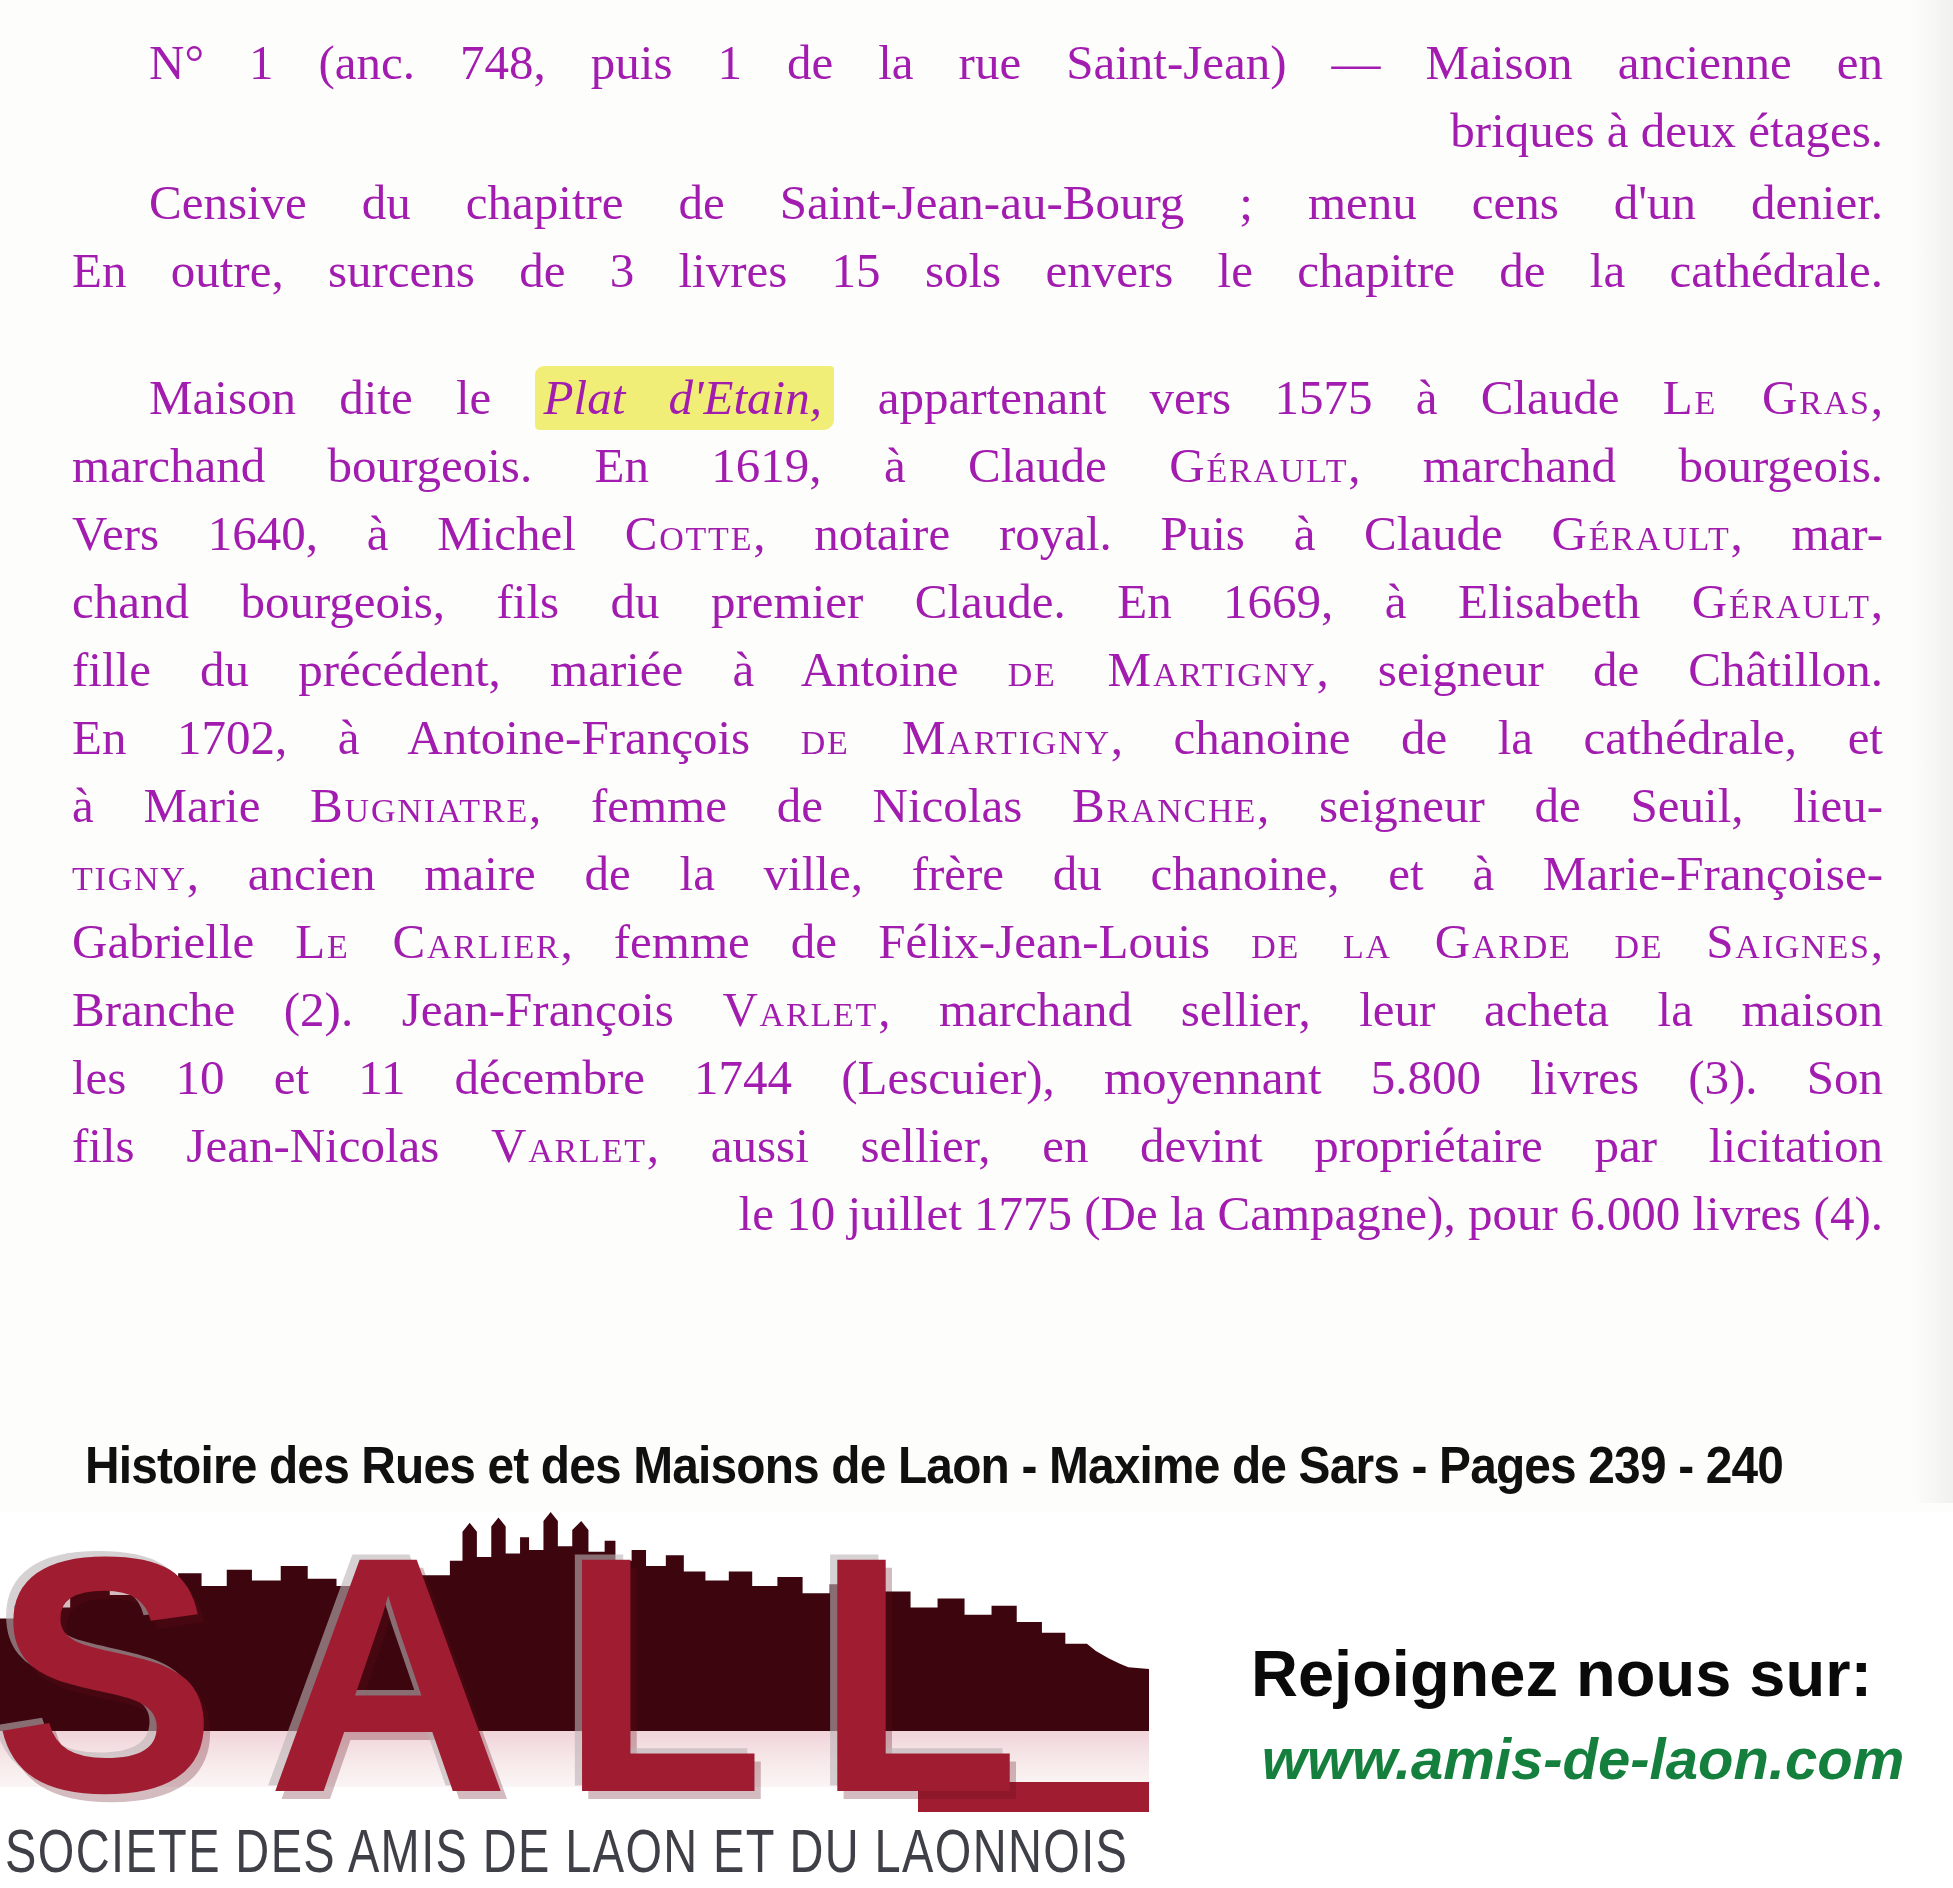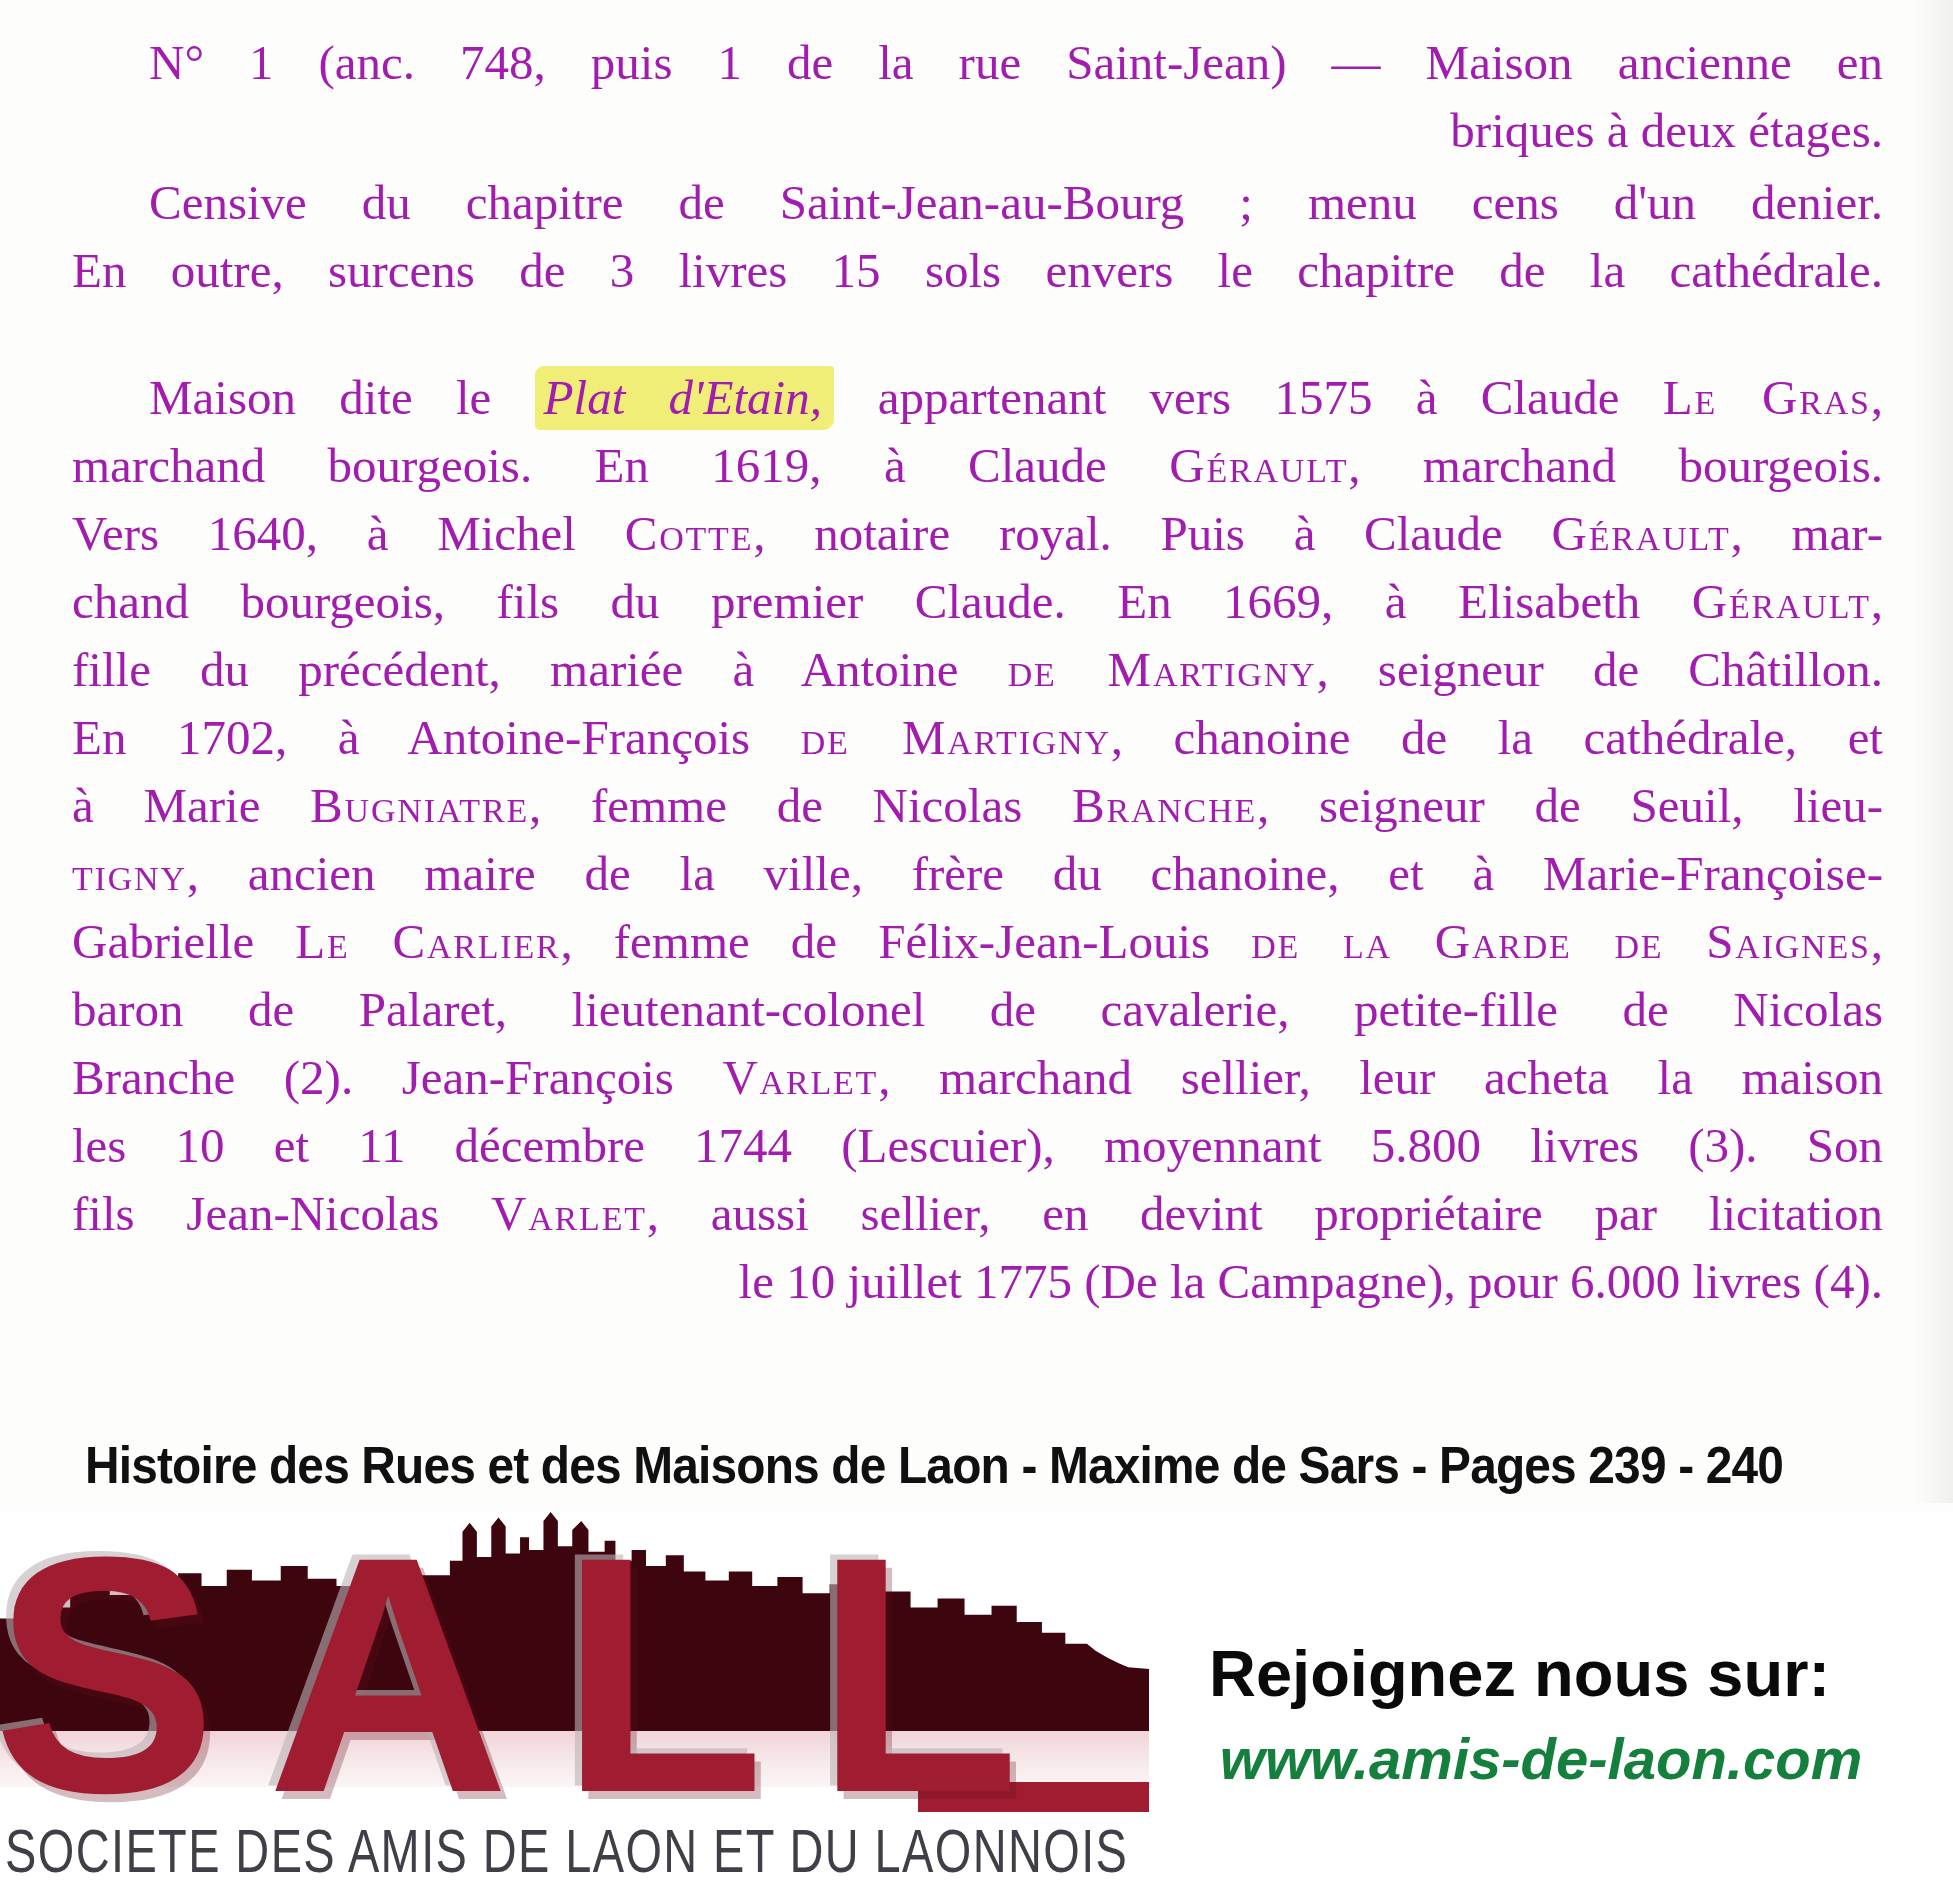--- a/index.html
+++ b/index.html
@@ -34,21 +34,21 @@
        background:linear-gradient(180deg,#f0d4d9 0%,#f7e9ea 55%,#fbf5f5 100%);}
   .lfoot{position:absolute;left:918px;top:270px;width:231px;height:30px;background:#a01c30;z-index:2;}
   .sall{position:absolute;left:-7.2px;top:-5.4px;width:1215px;z-index:3;
        font-family:"Liberation Sans",sans-serif;font-weight:bold;font-size:336px;line-height:1;
        letter-spacing:50px;color:#a01c30;
        text-shadow:-7.2px -5.4px 0 rgba(186,178,181,0.6),6.3px 8px 0 rgba(96,12,26,0.28);}
   .subtitle{position:absolute;left:5.4px;top:304px;z-index:4;
        font-family:"Liberation Sans",sans-serif;font-size:61px;color:#3f3f47;
        letter-spacing:1.8px;white-space:nowrap;transform:scaleX(0.77);transform-origin:left top;}
 
-  .join{position:absolute;left:1209px;top:124px;width:693px;}
+  .join{position:absolute;left:1251px;top:124px;width:693px;}
   .join-label{font-family:"Liberation Sans",sans-serif;font-weight:bold;font-size:65px;
        color:#0a0a0a;white-space:nowrap;}
   .join-url{margin-top:14.4px;margin-left:10.8px;font-family:"Liberation Sans",sans-serif;
        font-weight:bold;font-style:italic;font-size:58px;color:#15803d;white-space:nowrap;}
 </style>
 </head>
 <body>
 
 <div class="page">
 
@@ -64,21 +64,20 @@
       <div class="para gap">
         <div class="line just indent"><span>Maison dite le </span><span class="hl">Plat d'Etain,</span><span> appartenant vers 1575 à Claude </span><span class="sc">Le Gras</span><span>,</span></div>
         <div class="line just"><span>marchand bourgeois. En 1619, à Claude </span><span class="sc">Gérault</span><span>, marchand bourgeois.</span></div>
         <div class="line just"><span>Vers 1640, à Michel </span><span class="sc">Cotte</span><span>, notaire royal. Puis à Claude </span><span class="sc">Gérault</span><span>, mar-</span></div>
         <div class="line just"><span>chand bourgeois, fils du premier Claude. En 1669, à Elisabeth </span><span class="sc">Gérault</span><span>,</span></div>
         <div class="line just"><span>fille du précédent, mariée à Antoine </span><span class="sc">de Martigny</span><span>, seigneur de Châtillon.</span></div>
         <div class="line just"><span>En 1702, à Antoine-François </span><span class="sc">de Martigny</span><span>, chanoine de la cathédrale, et</span></div>
         <div class="line just"><span>à Marie </span><span class="sc">Bugniatre</span><span>, femme de Nicolas </span><span class="sc">Branche</span><span>, seigneur de Seuil, lieu-</span></div>
         <div class="line just"><span class="sc">tigny</span><span>, ancien maire de la ville, frère du chanoine, et à Marie-Françoise-</span></div>
         <div class="line just"><span>Gabrielle </span><span class="sc">Le Carlier</span><span>, femme de Félix-Jean-Louis </span><span class="sc">de la Garde de Saignes</span><span>,</span></div>
-        <div class="line just"><span>baron de Palaret, lieutenant-colonel de cavalerie, petite-fille de Nicolas</span></div>
         <div class="line just"><span>Branche (2). Jean-François </span><span class="sc">Varlet</span><span>, marchand sellier, leur acheta la maison</span></div>
         <div class="line just"><span>les 10 et 11 décembre 1744 (Lescuier), moyennant 5.800 livres (3). Son</span></div>
         <div class="line just"><span>fils Jean-Nicolas </span><span class="sc">Varlet</span><span>, aussi sellier, en devint propriétaire par licitation</span></div>
         <div class="line"><span>le 10 juillet 1775 (De la Campagne), pour 6.000 livres (4).</span></div>
       </div>
     </div>
 
   <div class="caption">Histoire des Rues et des Maisons de Laon - Maxime de Sars - Pages 239 - 240</div>
 
   <div class="footer">

